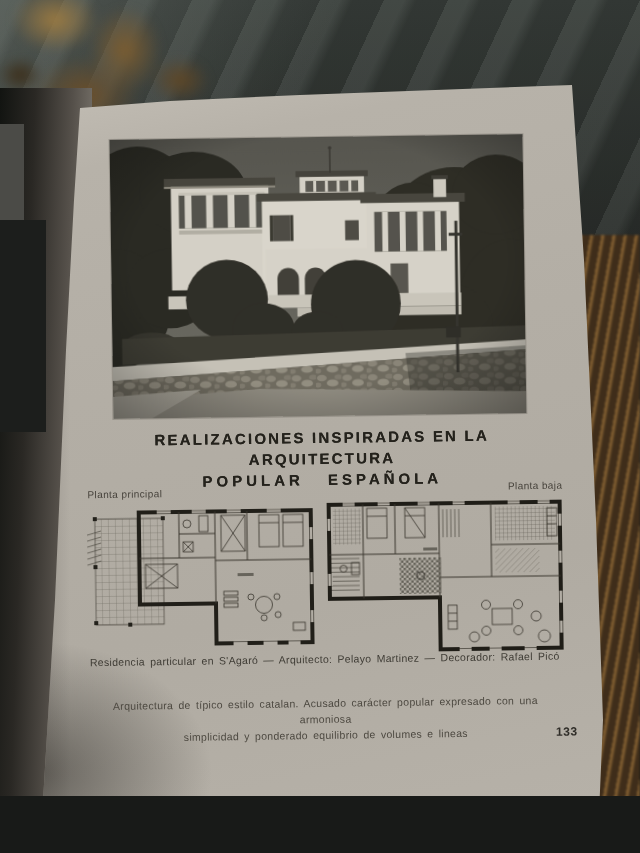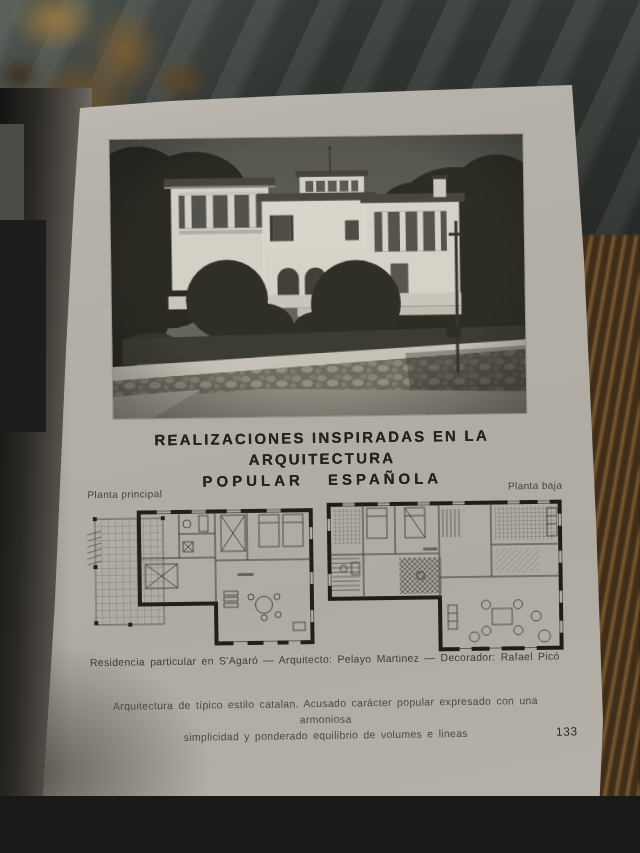--- a/index.html
+++ b/index.html
@@ -62,21 +62,21 @@
   .plan{position:absolute;}
   .plan.p-left{left:86px;top:502px;}
   .plan.p-right{left:322px;top:499px;}
   .plan svg{display:block;filter:blur(.25px);}
 
   .credit{position:absolute;left:82px;top:653px;width:480px;text-align:center;
     font-size:10.5px;color:#3f3c35;letter-spacing:.3px;word-spacing:2px;}
   .description{position:absolute;left:82px;top:695px;width:480px;text-align:center;
     font-size:10.5px;line-height:16px;color:#4d4941;letter-spacing:.3px;word-spacing:2px;}
   .page-number{position:absolute;left:543px;top:728px;width:40px;text-align:center;
-    font-size:12px;color:#2f2d28;letter-spacing:.5px;}
+    font-size:12px;color:#2f2d28;letter-spacing:.5px;font-weight:bold;}
 </style>
 </head>
 <body>
 
 <div class="scene">
   <div class="backdrop"></div>
   <div class="ornament"></div>
   <div class="left-page">
     <div class="left-page-gray"></div>
     <div class="left-page-photo"></div>

